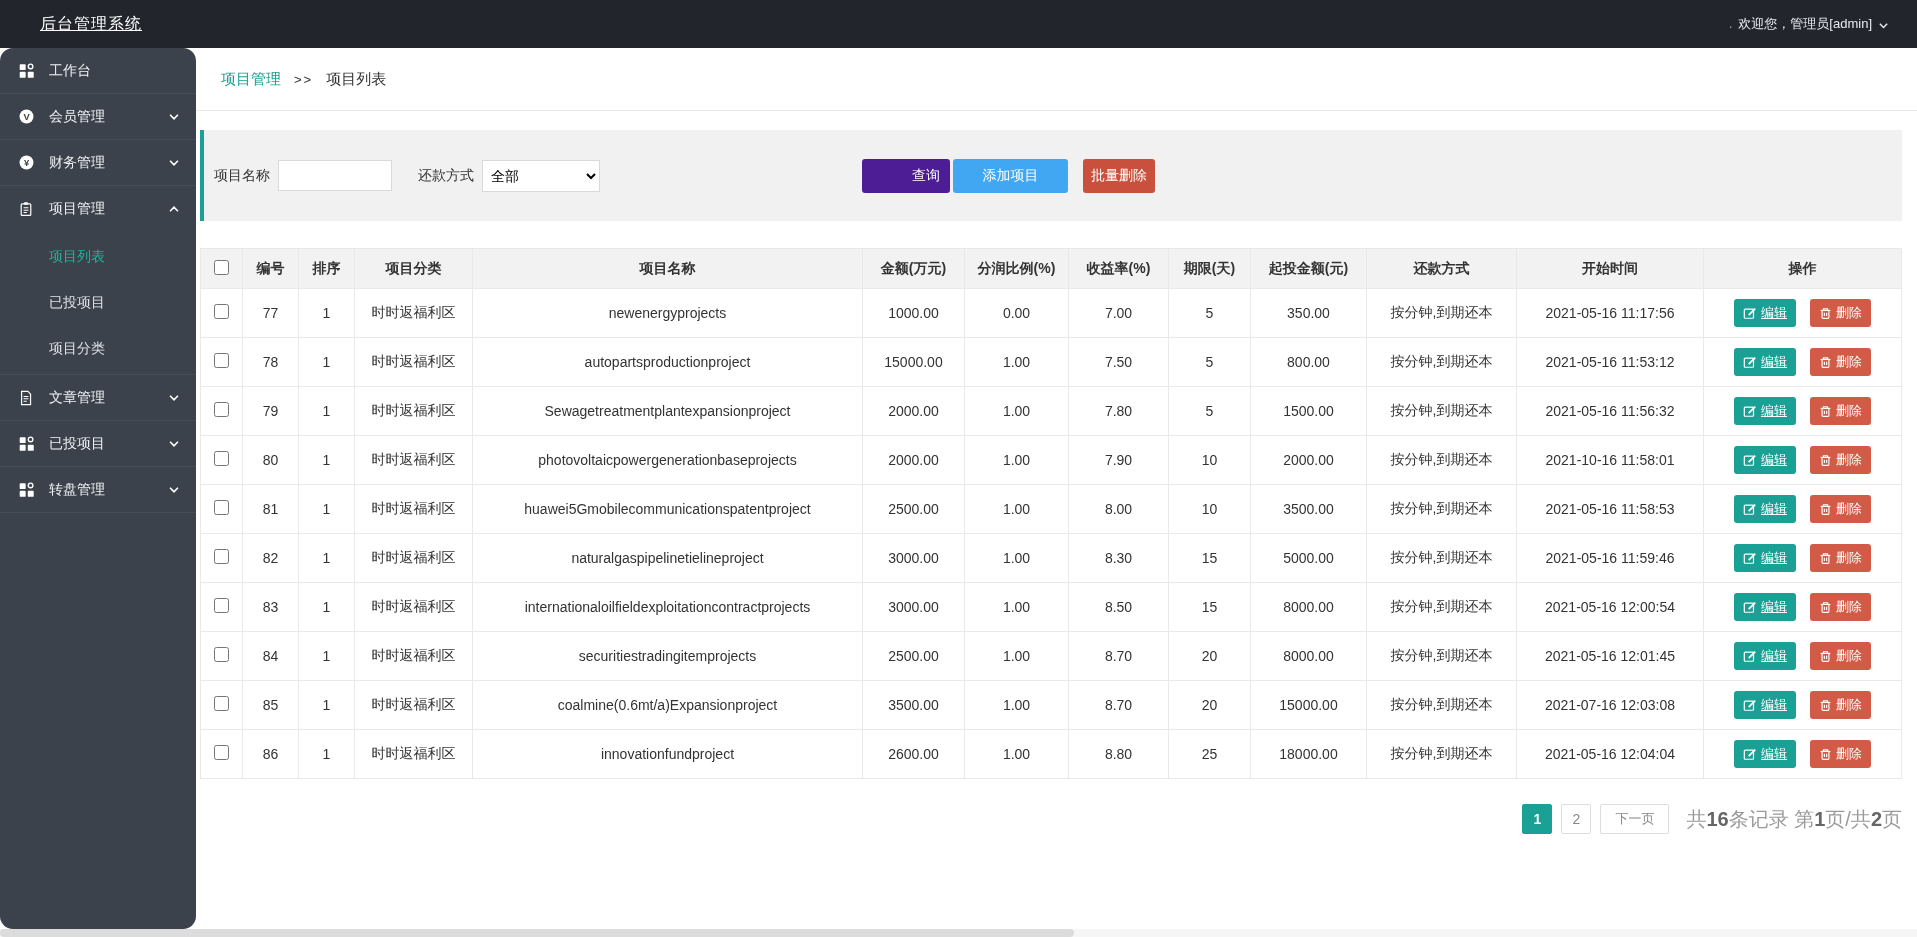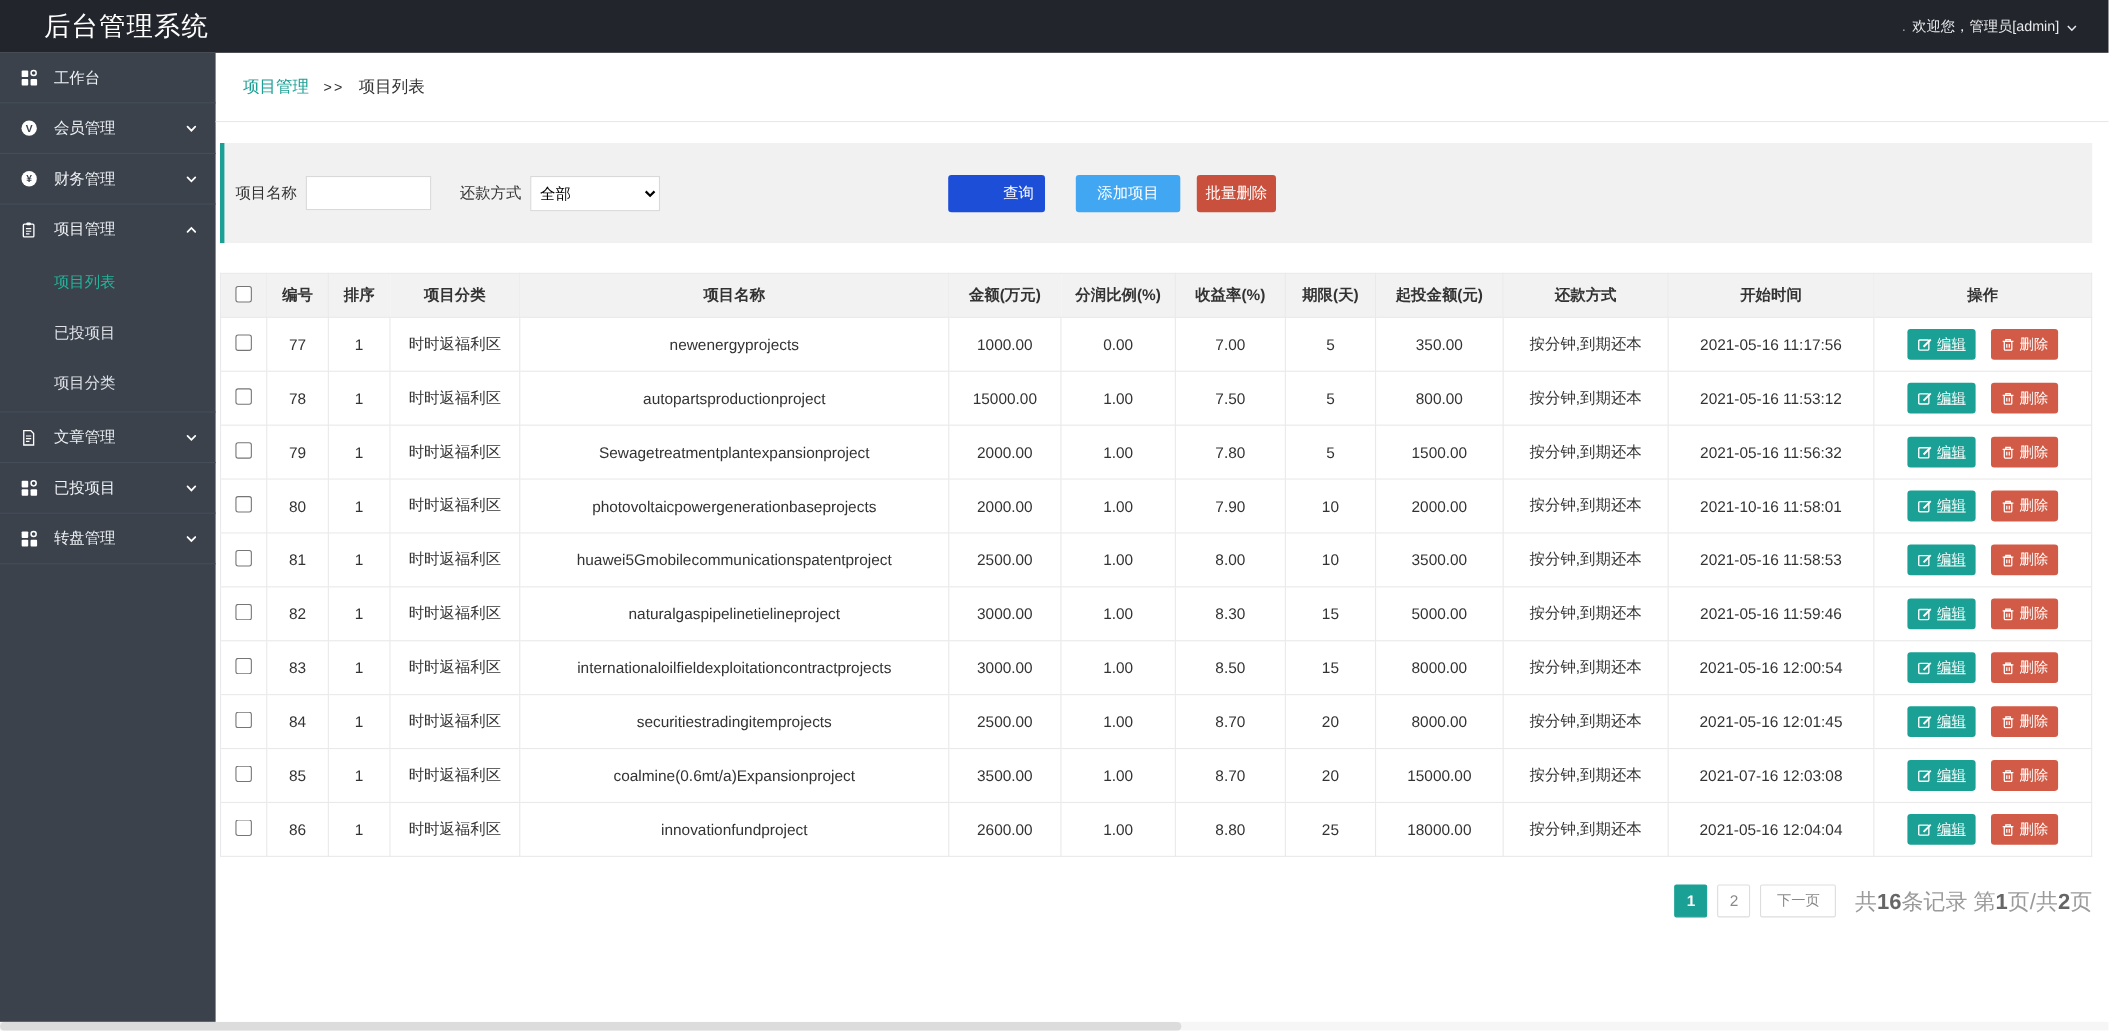--- a/index.html
+++ b/index.html
@@ -3,28 +3,28 @@
 <meta charset="utf-8">
 <style>
   * { margin:0; padding:0; box-sizing:border-box; }
   html,body { width:1917px; height:937px; overflow:hidden; background:#fff;
     font-family:"Liberation Sans","DejaVu Sans",sans-serif; }
   .app { position:relative; width:1917px; height:937px; }
 
   
   .topbar { height:48px; background:#22252c; color:#fff; display:flex;
     align-items:center; justify-content:space-between; padding:0 28px 0 40px; }
-  .brand { font-size:24px; letter-spacing:1px; }
+  .brand { font-size:16px; letter-spacing:1px;text-decoration:underline; }
   .user { font-size:13px; color:#e8eaed; display:flex; align-items:center; gap:6px; cursor:pointer; }
   .user .dot { font-size:12px; color:#aab0b8; }
   .user svg { margin-top:2px; }
 
   
   .layout { display:flex; height:881px; }
-  .sidebar { width:196px; background:#3b424c; color:#eef1f4; flex-shrink:0; }
+  .sidebar { width:196px; background:#3b424c; color:#eef1f4; flex-shrink:0;border-radius:13px; }
   .side-item { height:46px; display:flex; align-items:center; padding:0 16px 0 18px;
     border-bottom:1px solid #454d58; font-size:14px; cursor:pointer; }
   .side-item .sicon { width:22px; display:flex; align-items:center; margin-right:9px; }
   .side-item .slabel { flex:1; }
   .submenu { border-bottom:1px solid #454d58; padding:2px 0; }
   .sub-item { height:46px; display:flex; align-items:center; padding-left:49px;
     font-size:14px; color:#dfe3e8; cursor:pointer; }
   .sub-item.active { color:#21b49b; }
 
   .main { flex:1; display:flex; flex-direction:column; min-width:0; }
@@ -41,22 +41,22 @@
   .filter-panel { background:#f1f1f1; border-left:4px solid #1aa094; height:91px;
     display:flex; align-items:center; padding-left:10px; }
   .filter-panel label { font-size:14px; color:#333; }
   .f-input { width:114px; height:31px; border:1px solid #d9d9d9; background:#fff;
     margin-left:8px; padding:0 8px; font-size:14px; outline:none; }
   .lbl-repay { margin-left:26px; }
   .f-select { width:118px; height:32px; border:1px solid #d9d9d9; background:#fff;
     margin-left:8px; font-size:14px; padding:0 4px; outline:none; }
   .btn { height:34px; border:none; border-radius:3px; color:#fff; font-size:14px;
     cursor:pointer; font-family:inherit; }
-  .btn-search { width:88px; margin-left:262px; background:#1d4ed8;padding-left:40px; }
-  .btn-add { width:95px; margin-left:28px; background:#42a7f3; }
+  .btn-search { width:88px; margin-left:262px; background:#4c1d95;padding-left:40px; }
+  .btn-add { width:115px; margin-left:3px; background:#42a7f3; }
   .btn-batch { width:72px; margin-left:15px; background:#c9503d; }
 
   
   .tbl-wrap { margin-top:27px; }
   table { width:100%; border-collapse:collapse; table-layout:fixed; }
   th, td { border:1px solid #e9e9e9; text-align:center; font-size:14px; color:#333;
     overflow:hidden; white-space:nowrap; }
   thead th { height:40px; background:#f2f2f2; font-weight:bold; }
   tbody td { height:49px; background:#fff; }
   input[type=checkbox] { width:15px; height:15px; cursor:pointer; }

